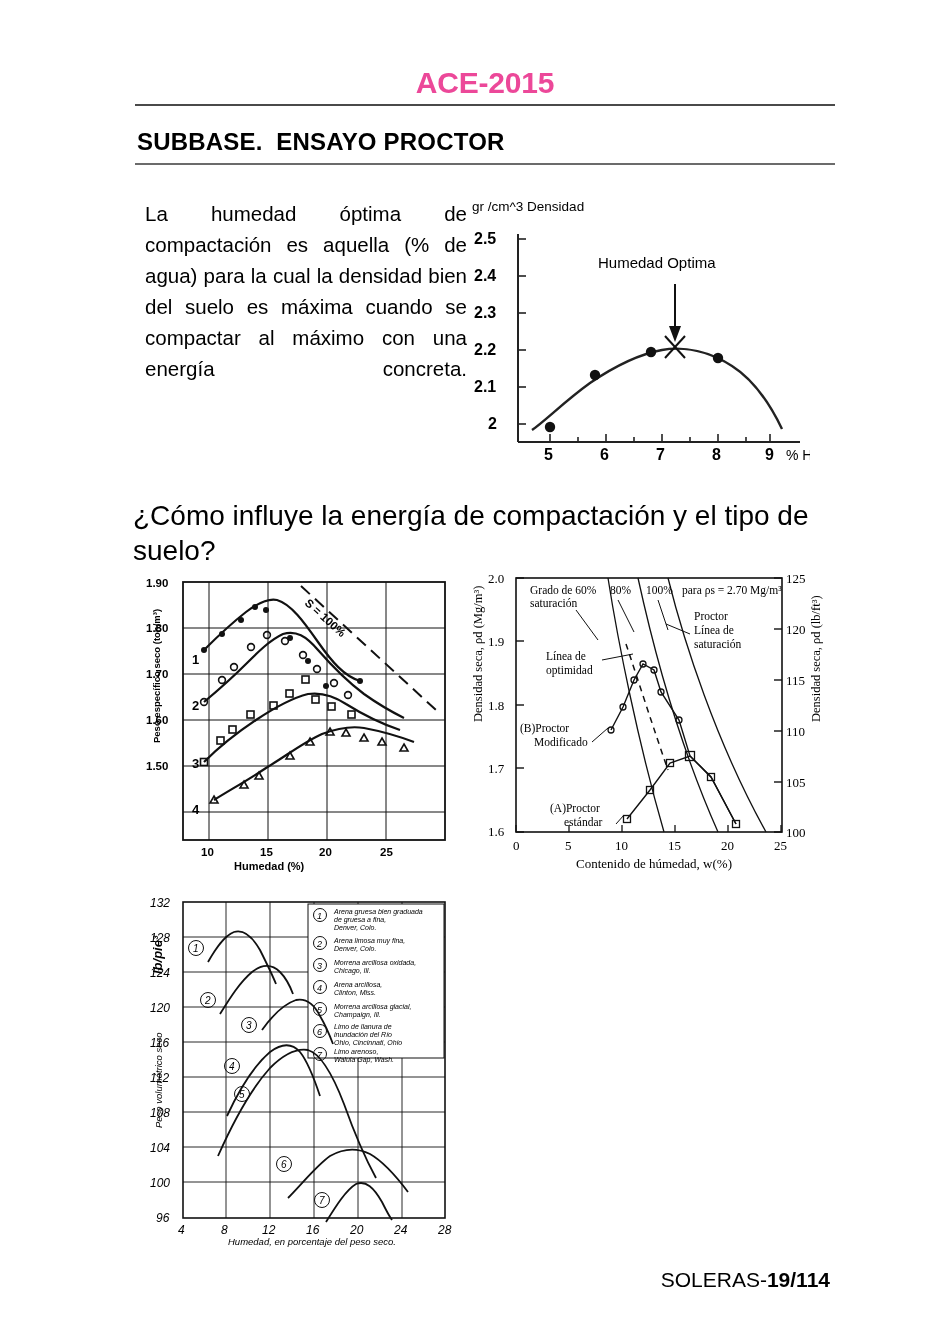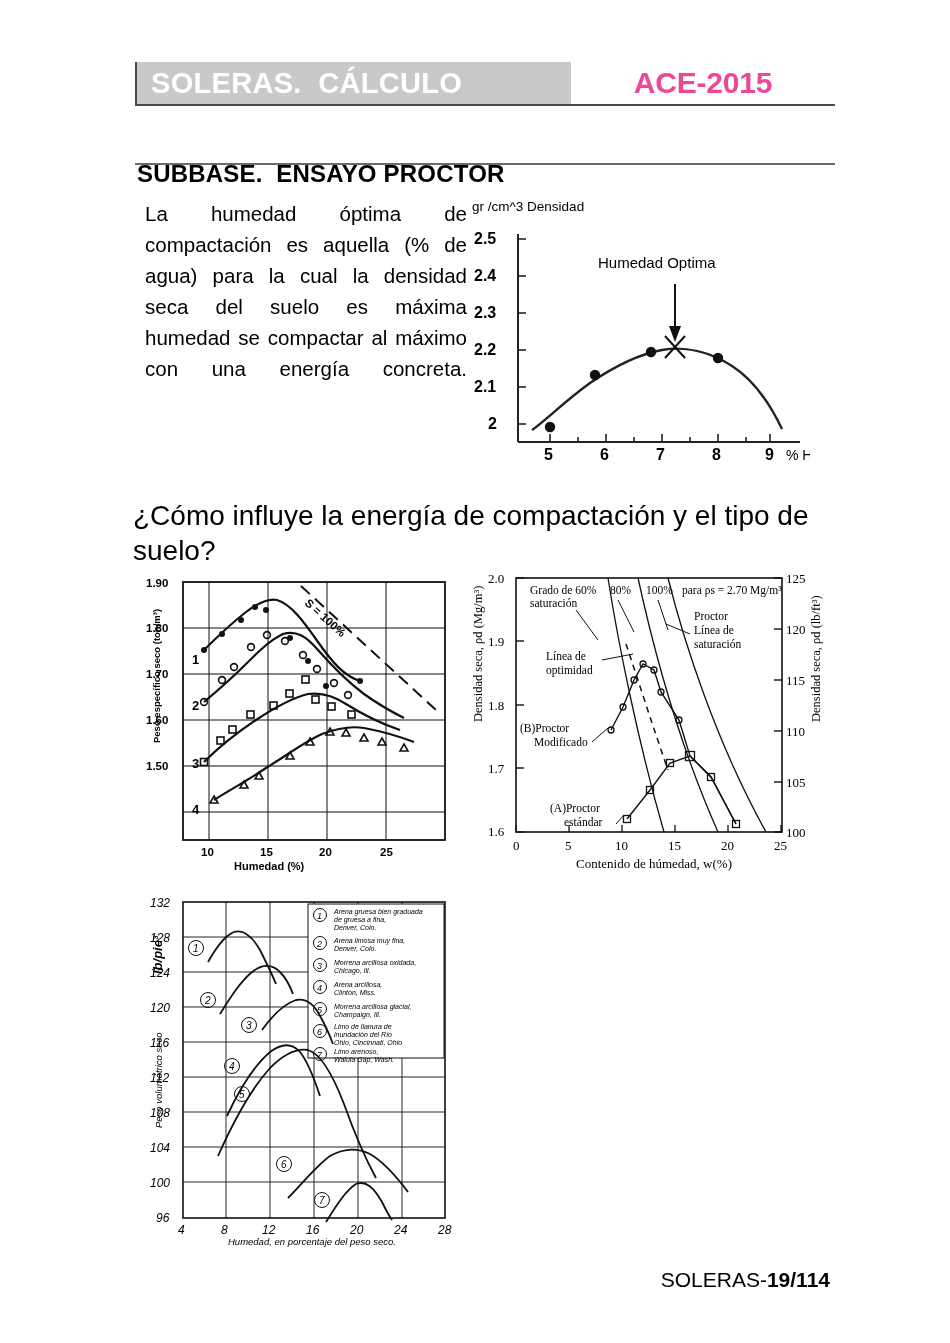--- a/index.html
+++ b/index.html
@@ -67,21 +67,20 @@
 
   
   .section-title {
     position: absolute;
     left: 137px;
     top: 128px;
     font-size: 24px;
     font-weight: bold;
     letter-spacing: 0.2px;
     white-space: pre;
-    margin-top: 32px;
   }
   .section-rule {
     position: absolute;
     left: 135px;
     top: 163px;
     width: 700px;
     height: 2px;
     background: #6b6b6b;
   }
 
@@ -136,33 +135,30 @@
   
   .chart4 { left: 140px; top: 888px; width: 320px; height: 360px; }
 
   text { font-family: "Liberation Sans", sans-serif; fill: #000; }
   .serif { font-family: "Liberation Serif", serif; }
 </style>
 </head>
 <body>
 
 <div class="header">
-  <div class="header-bar">
-    <span class="header-title">SOLERAS.  CÁLCULO</span>
-  </div>
   <div class="header-code-wrap">
     <span class="header-code">ACE-2015</span>
   </div>
 </div>
 <div class="header-rule"></div>
 
 <div class="section-title">SUBBASE.  ENSAYO PROCTOR</div>
 <div class="section-rule"></div>
 
-<div class="intro-text">La humedad óptima de compactación es aquella (% de agua) para la cual la densidad seca del suelo es máxima humedad se compactar al máximo con una energía concreta.</div>
+<div class="intro-text">La humedad óptima de compactación es aquella (% de agua) para la cual la densidad bien del suelo es máxima cuando se compactar al máximo con una energía concreta.</div>
 
 <div class="chart chart1">
   <svg viewBox="0 0 340 265" width="340" height="265">
     <text x="2" y="15" font-size="13.5">gr /cm^3 Densidad</text>
 
     <text x="4" y="48" font-size="16" font-weight="bold">2.5</text>
     <text x="4" y="85" font-size="16" font-weight="bold">2.4</text>
     <text x="4" y="122" font-size="16" font-weight="bold">2.3</text>
     <text x="4" y="159" font-size="16" font-weight="bold">2.2</text>
     <text x="4" y="196" font-size="16" font-weight="bold">2.1</text>

